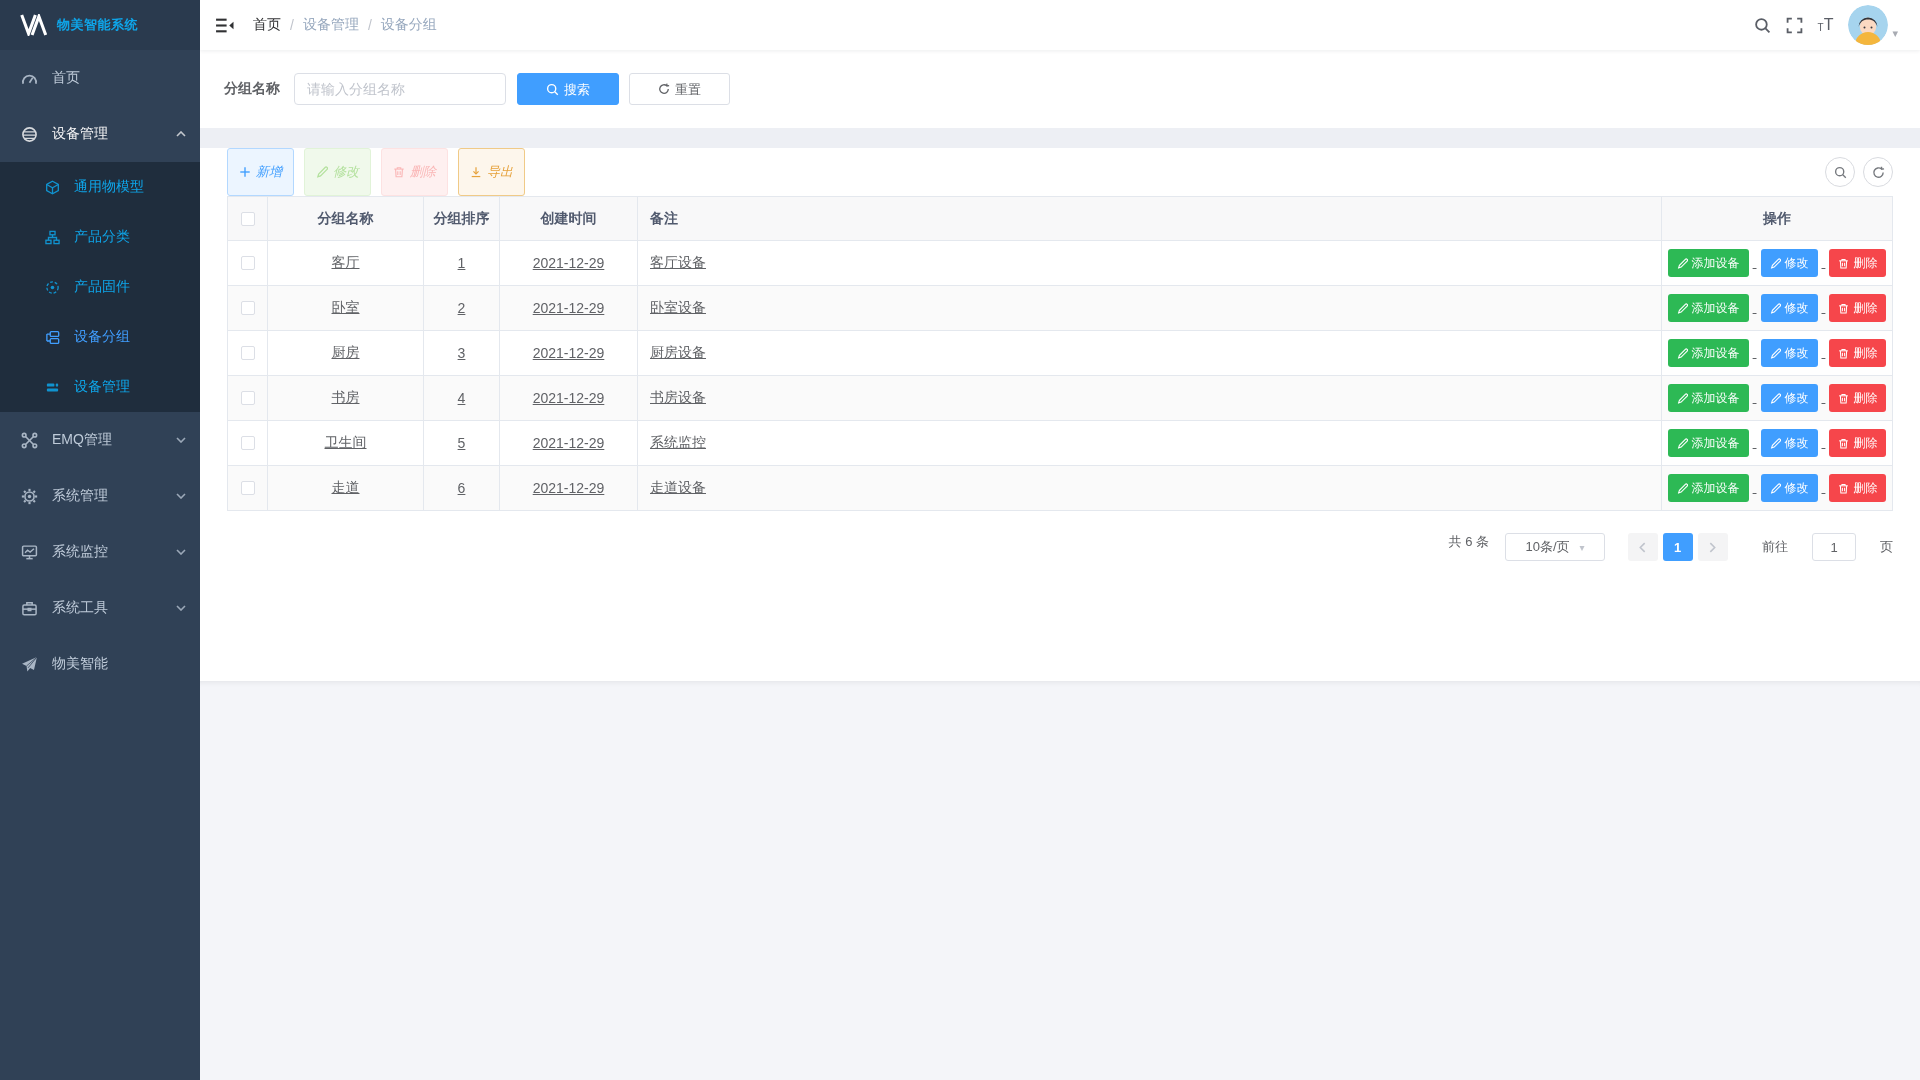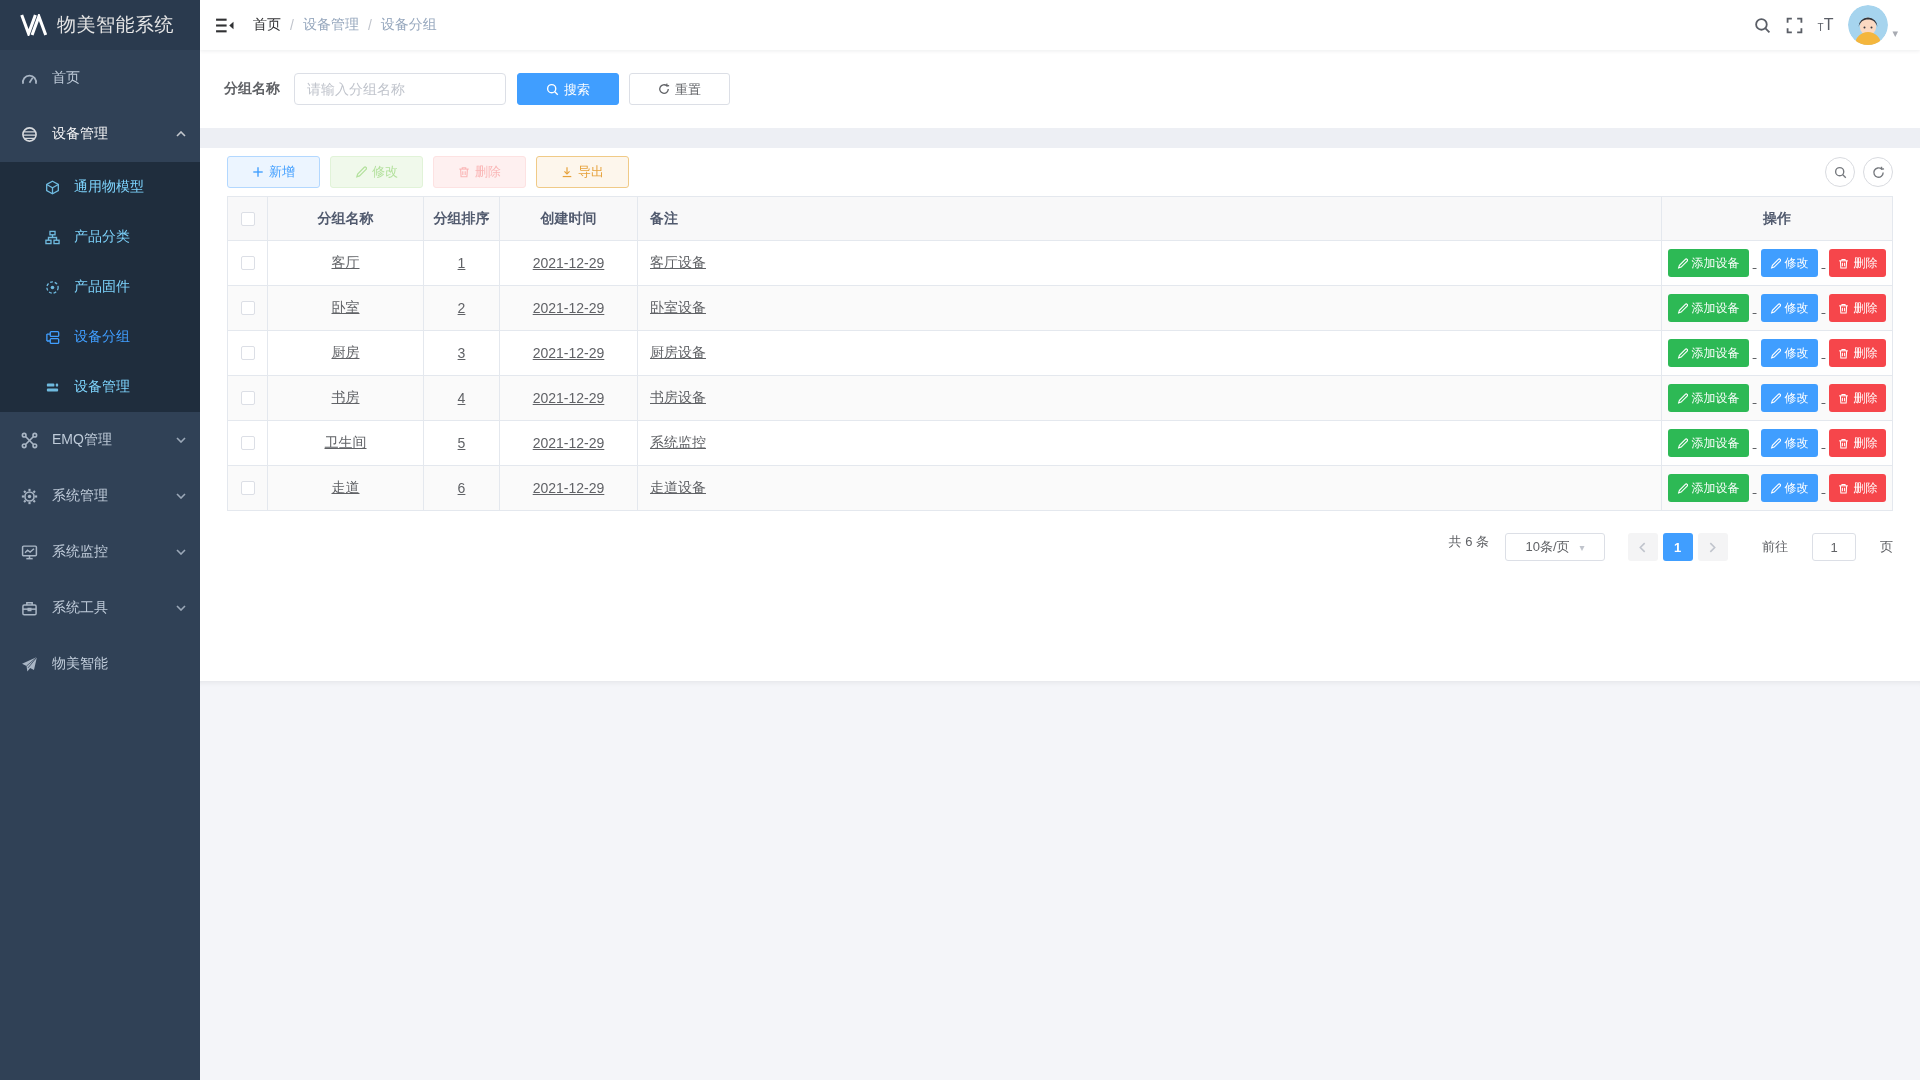--- a/index.html
+++ b/index.html
@@ -6,28 +6,28 @@
   html,body { width:1920px; height:1080px; }
   body {
     font-family:"Liberation Sans","DejaVu Sans",sans-serif;
     background:#fff; color:#606266; overflow:hidden; position:relative;
   }
   svg { display:block; }
 
   
   .sidebar { position:absolute; left:0; top:0; width:200px; height:1080px; background:#304156; z-index:30; }
   .logo-bar { height:50px; background:#2a3a4e; display:flex; align-items:center; padding-left:20px; gap:10px; }
-  .logo-title { color:#e5e5e5; font-size:19px; font-weight:normal; letter-spacing:.5px; }
+  .logo-title { color:#0ea5e9; font-size:13px; font-weight:bold; letter-spacing:.5px; }
   .menu-item { height:56px; display:flex; align-items:center; padding:0 14px 0 20px; color:#bfcbd9; font-size:14px; cursor:pointer; }
   .menu-item.expanded { color:#f4f4f5; }
   .mi-icon { width:18px; height:18px; margin-right:14px; opacity:.85; flex:none; display:flex; align-items:center; justify-content:center; }
   .mi-arrow { margin-left:auto; opacity:.75; width:10px; height:6px; }
   .mi-arrow.up { transform:rotate(180deg); }
   .submenu { background:#1f2d3d; }
-  .submenu-item { height:50px; display:flex; align-items:center; padding-left:44px; color:#7dd3fc; font-size:14px; cursor:pointer; }
+  .submenu-item { height:50px; display:flex; align-items:center; padding-left:44px; color:#0ea5e9; font-size:14px; cursor:pointer; }
   .submenu-item .mi-icon { width:16px; height:16px; }
   .submenu-item.active { color:#409EFF; }
 
   
   .main { position:absolute; left:200px; top:0; right:0; height:1080px; background:#fff; }
   .navbar { height:50px; background:#fff; display:flex; align-items:center; position:relative; z-index:20;
             box-shadow:0 1px 4px rgba(0,21,41,.08); }
   .hamburger { padding:0 15px; height:50px; display:flex; align-items:center; color:#303133; cursor:pointer; }
   .breadcrumb { display:flex; align-items:center; font-size:14px; margin-left:4px; }
   .crumb-first { color:#303133; }
@@ -51,22 +51,22 @@
   .btn { height:32px; border-radius:3px; border:1px solid transparent; font-size:13px; display:inline-flex;
          align-items:center; gap:5px; padding:0 28px; cursor:pointer; font-family:inherit; line-height:1; }
   .btn-search { background:#409EFF; border-color:#409EFF; color:#fff; margin-left:11px; }
   .btn-reset { background:#fff; border-color:#dcdfe6; color:#606266; margin-left:10px; }
 
   .gray-gap { height:20px; background:#edeff4; }
 
   
   .table-card { background:#fff; padding:8px 27px 120px 27px; }
   .toolbar { display:flex; align-items:center; height:32px; margin-bottom:8px; }
-  .btn-plain { height:32px; border-radius:3px; font-size:13px; display:inline-flex; align-items:center; gap:5px;
-               padding:0 24px; cursor:pointer; border:1px solid; margin-right:10px; font-family:inherit; }
+  .btn-plain { height:48px; border-radius:3px; font-size:13px; display:inline-flex; align-items:center; gap:5px;
+               padding:0 11px; cursor:pointer; border:1px solid; margin-right:10px; font-family:inherit;font-style:italic; }
   .bp-add { background:#ecf5ff; border-color:#b3d8ff; color:#409EFF; }
   .bp-edit { background:#f0f9eb; border-color:#e1f3d8; color:#b3e19d; cursor:not-allowed; }
   .bp-del { background:#fef0f0; border-color:#fde2e2; color:#fab6b6; cursor:not-allowed; }
   .bp-export { background:#fdf6ec; border-color:#f0ca87; color:#e6a23c; }
   .toolbar-right { margin-left:auto; display:flex; gap:8px; }
   .circle-btn { width:30px; height:30px; border-radius:50%; border:1px solid #d9dbe0; background:#fff; color:#76797e;
                 display:flex; align-items:center; justify-content:center; cursor:pointer; }
 
   table.grid { width:100%; border-collapse:collapse; table-layout:fixed; }
   .grid th, .grid td { border:1px solid #e4e8ee; font-size:14px; }

